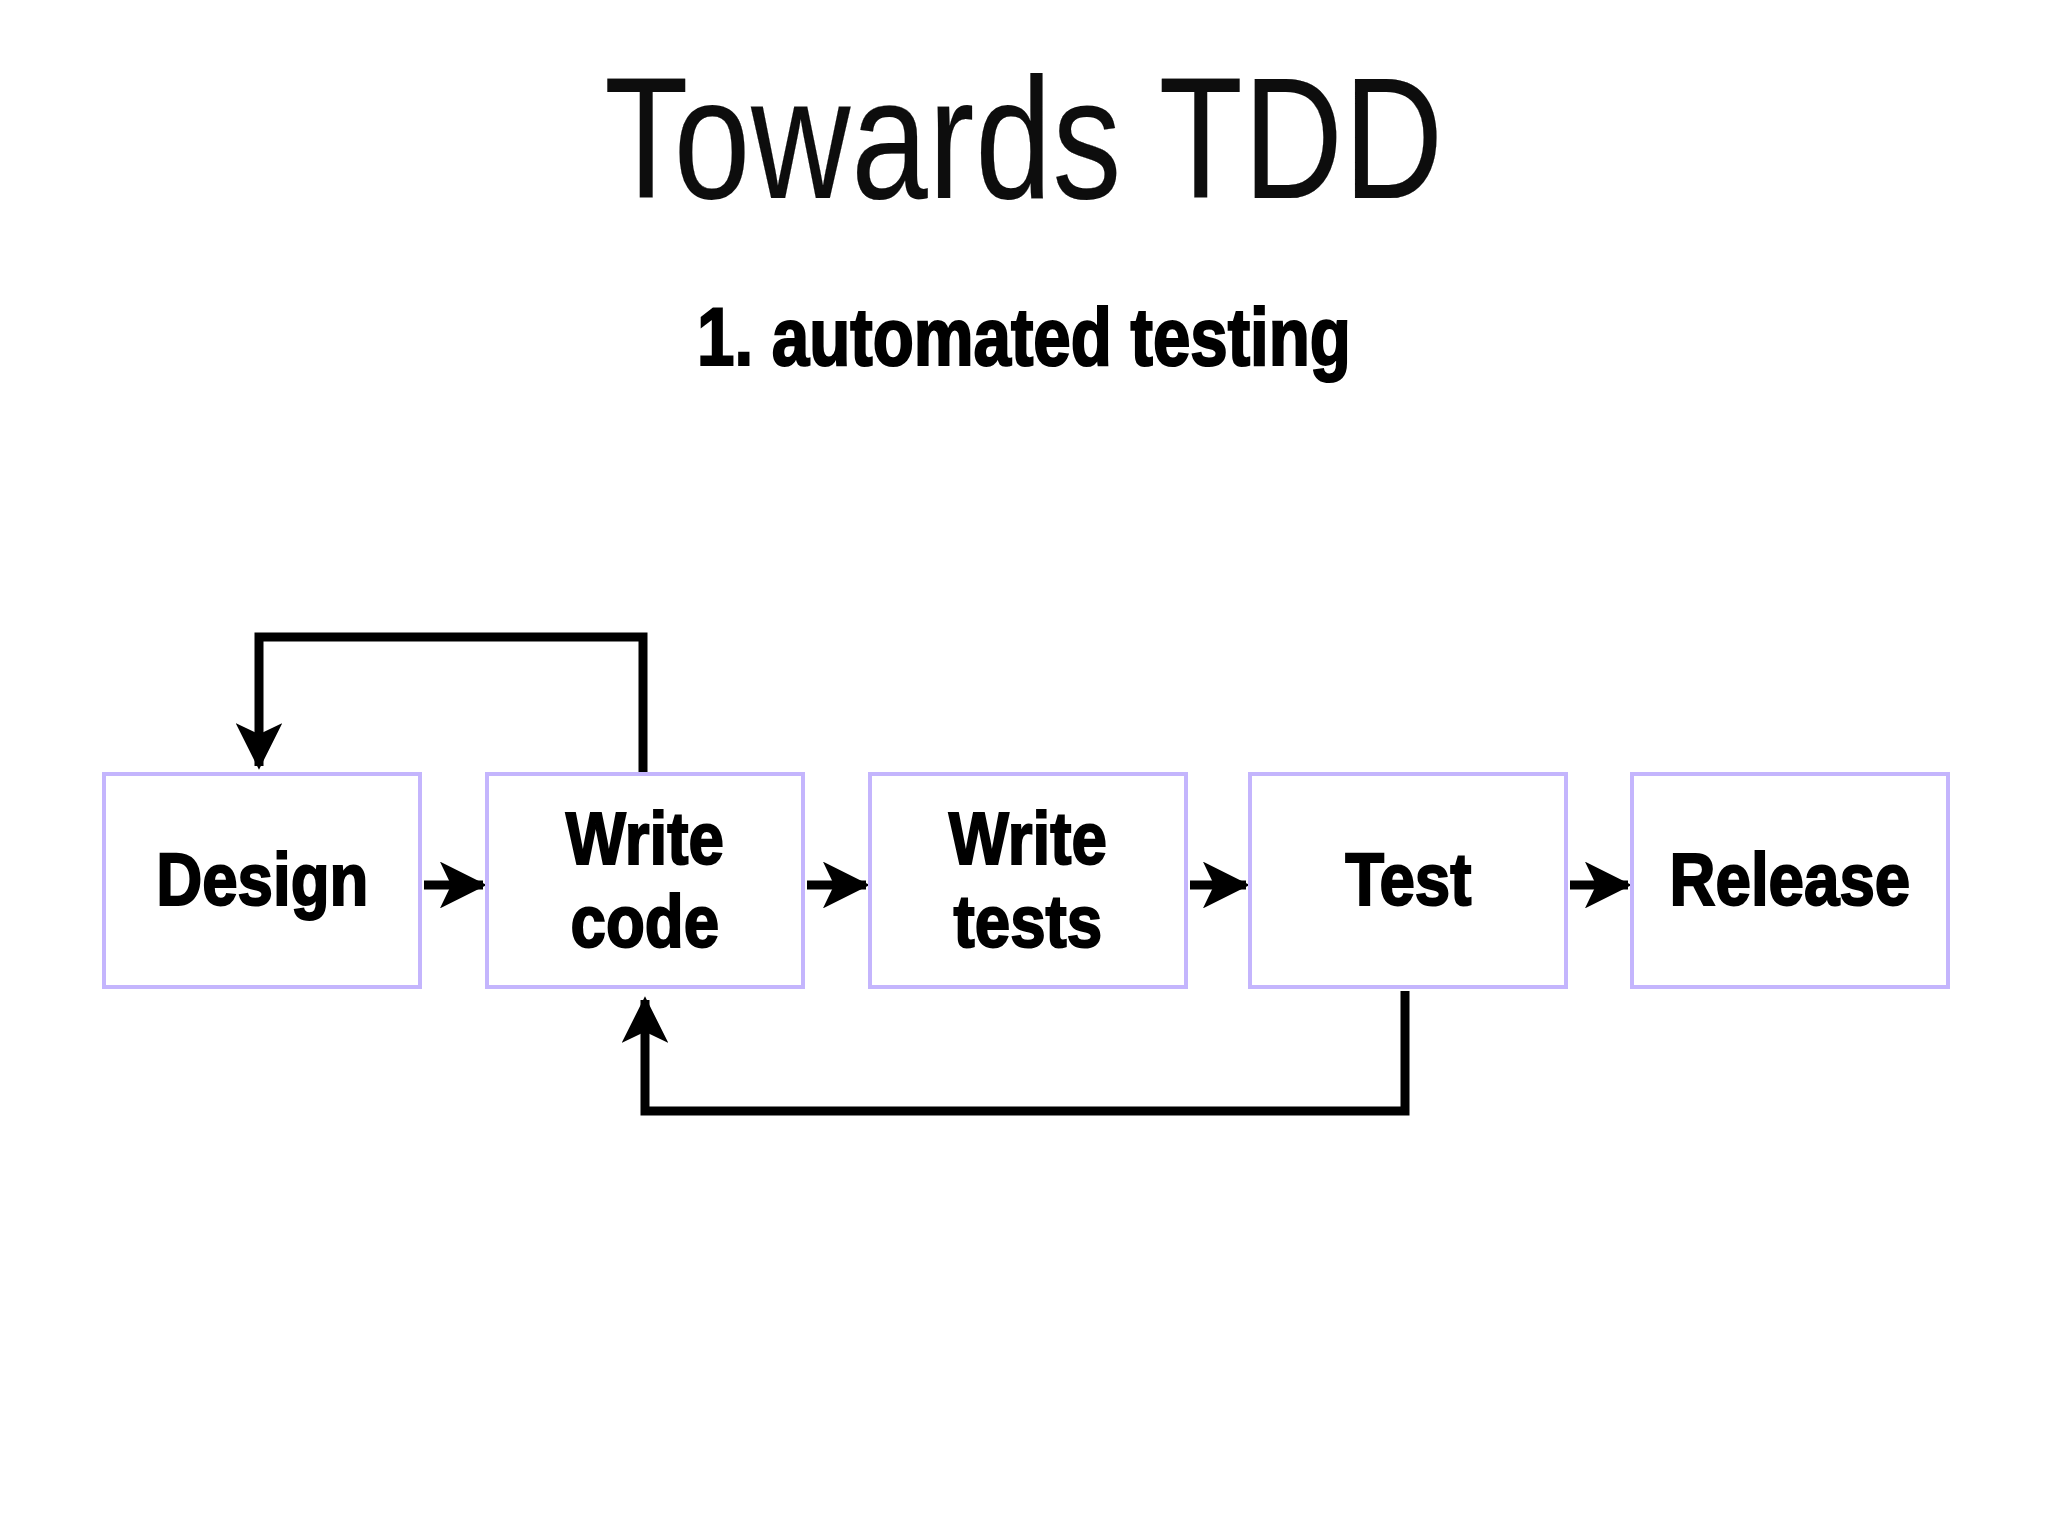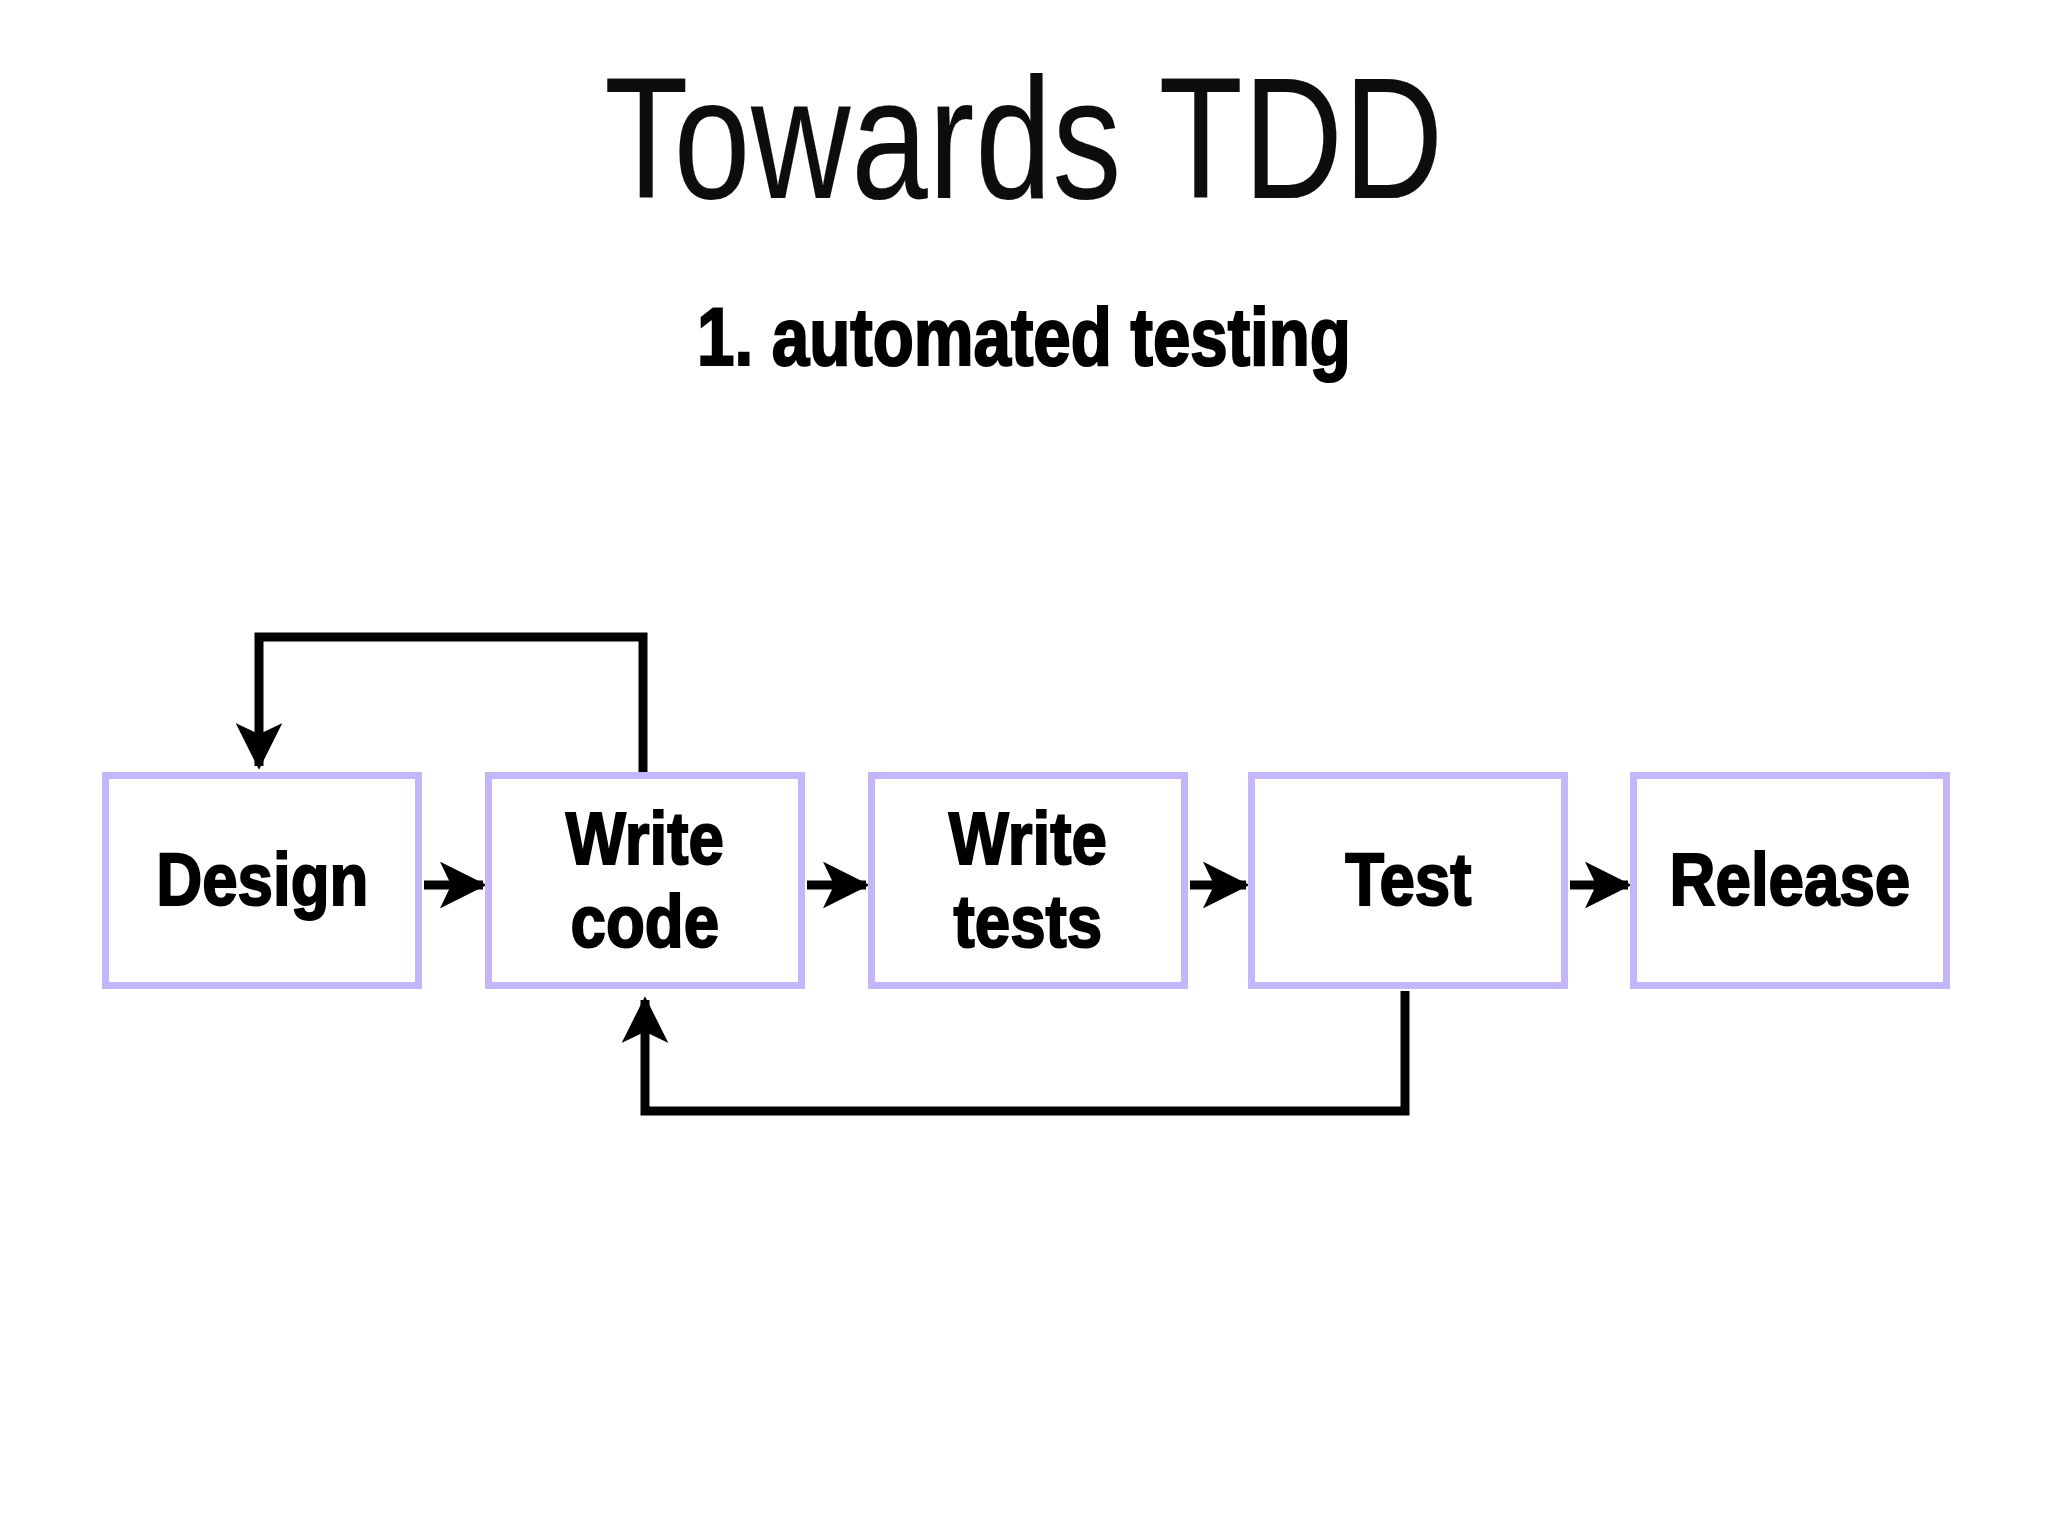--- a/index.html
+++ b/index.html
@@ -57,21 +57,21 @@
     position: absolute;
     left: 0;
     top: 0;
     width: 2048px;
     height: 1536px;
   }
 
   .node-box {
     position: absolute;
     box-sizing: border-box;
-    border: 7px solid #c4b5fd;
+    border: 4px solid #c4b5fd;
     background: #ffffff;
     display: flex;
     align-items: center;
     justify-content: center;
   }
   .node-label {
     font-family: "Liberation Sans", sans-serif;
     font-weight: 900;
     font-size: 74px;
     line-height: 1.12;

